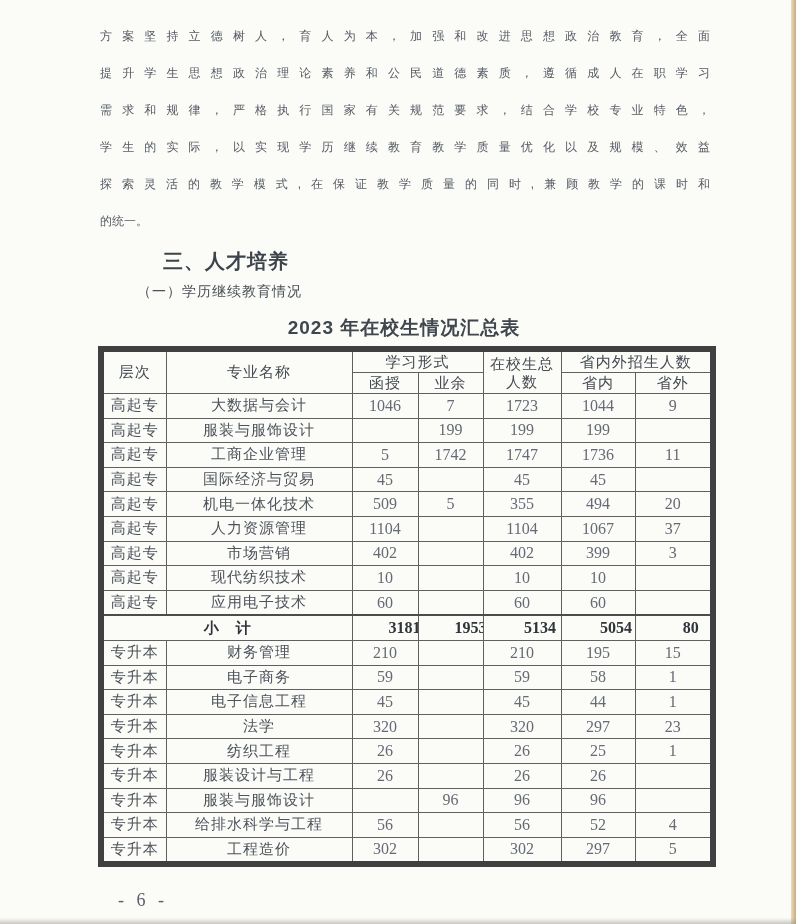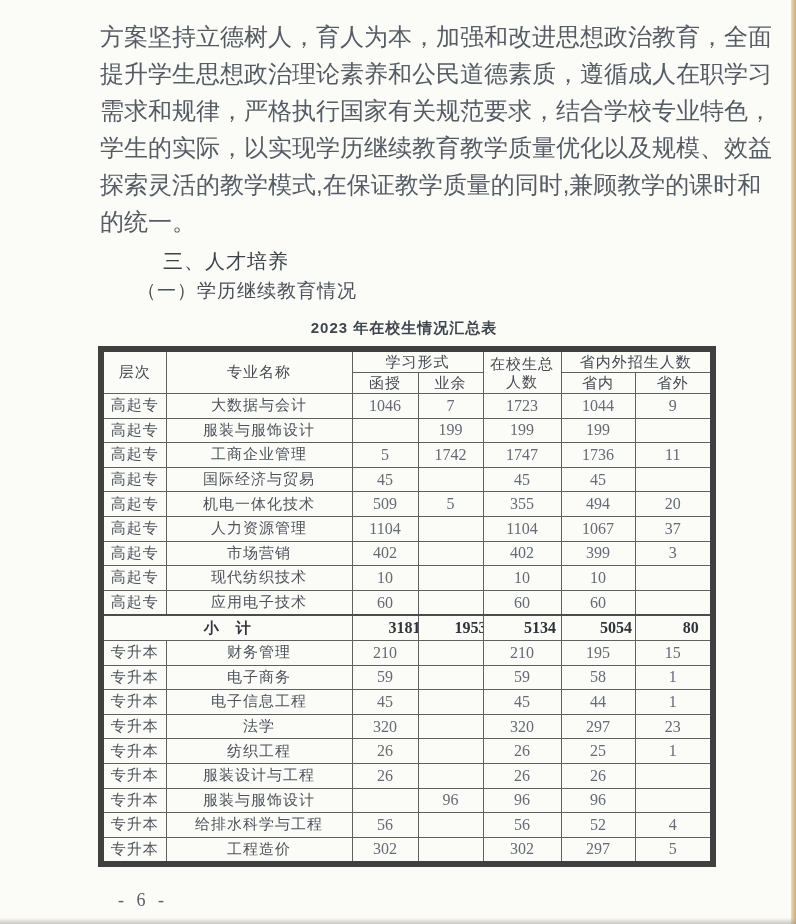--- a/index.html
+++ b/index.html
@@ -22,51 +22,51 @@
     position: absolute; bottom: 0; left: 0;
     width: 100%; height: 6px;
     background: linear-gradient(to bottom, rgba(160,157,148,0), rgba(150,147,140,.5));
   }
   
   .para {
     margin: 18px 0 0 100px;
     width: 610px;
   }
   .para .pline {
-    font-size: 24px;
+    font-size: 12px;
     line-height: 37px;
     color: #565c64;
     text-align: justify;
     text-align-last: justify;
     white-space: nowrap;
   }
   .para .pline.last {
     text-align-last: left;
   }
   
   .h-section {
     margin: 7px 0 0 163px;
     font-size: 20px;
-    font-weight: 400;
+    font-weight: 700;
     line-height: 28px;
     color: #3d434a;
     letter-spacing: 1px;
   }
   .h-subsection {
     margin: 3px 0 0 137px;
-    font-size: 19px;
+    font-size: 14px;
     line-height: 26px;
     color: #4b5158;
     letter-spacing: 1px;
   }
   .table-title {
     margin: 12px 0 0 98px;
     width: 612px;
     text-align: center;
-    font-size: 15px;
+    font-size: 19px;
     font-weight: 700;
     line-height: 24px;
     color: #40464d;
     letter-spacing: 1px;
   }
   
   table.summary {
     margin: 6px 0 0 98px;
     width: 612px;
     table-layout: fixed;

